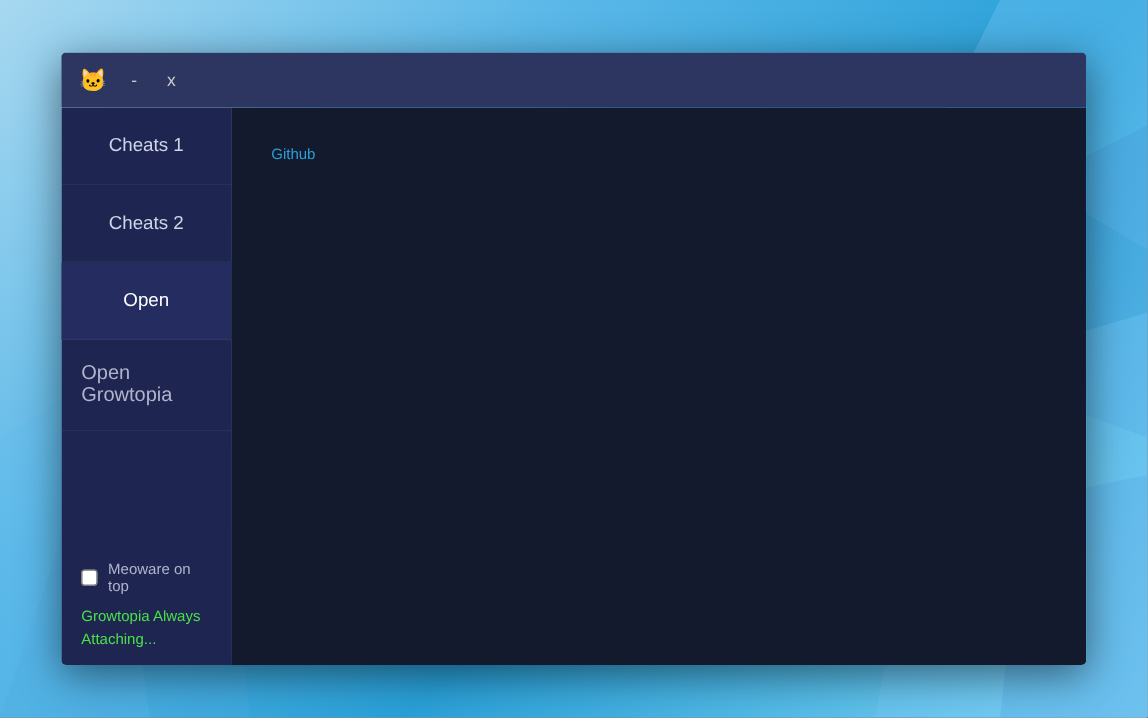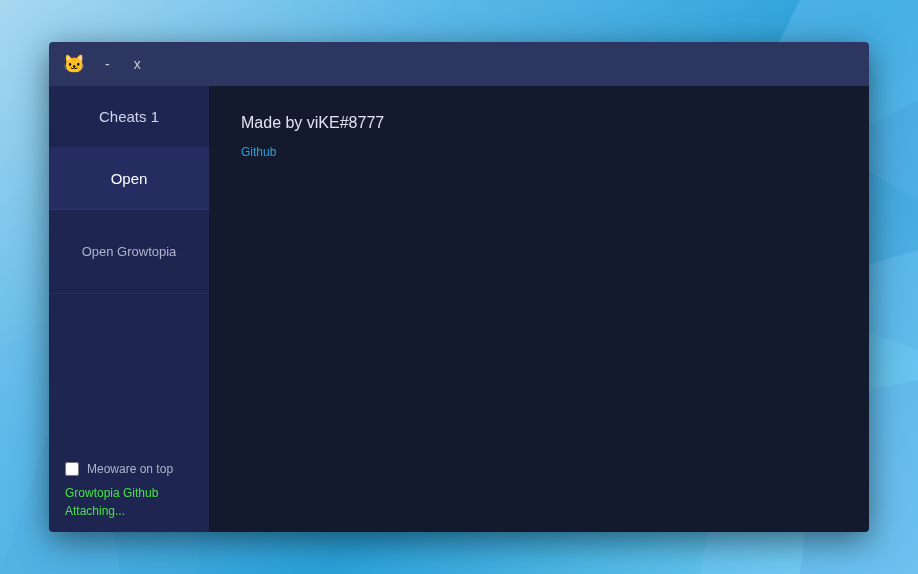--- a/index.html
+++ b/index.html
@@ -90,21 +90,21 @@
 
     
     .main-area {
       display: flex;
       flex: 1;
       overflow: hidden;
     }
 
     
     .sidebar {
-      width: 160px;
+      width: 136px;
       background: #1e2550;
       display: flex;
       flex-direction: column;
       flex-shrink: 0;
     }
 
     .sidebar-item {
       padding: 22px 16px;
       color: #d0d4e8;
       font-size: 15px;
@@ -114,25 +114,25 @@
       border-bottom: 1px solid rgba(255,255,255,0.05);
       transition: background 0.15s;
     }
 
     .sidebar-item.active {
       background: #252c60;
       color: #ffffff;
     }
 
     .sidebar-item-open-growtopia {
-      padding: 34px 16px;
+      padding: 18px 16px;
       color: #b0b4cc;
-      font-size: 13px;
-      cursor: pointer;
-      text-align: center;
+      font-size: 16px;
+      cursor: pointer;
+      text-align: left;
       border-bottom: 1px solid rgba(255,255,255,0.05);
     }
 
     .sidebar-bottom {
       margin-top: auto;
       padding: 12px 16px;
     }
 
     .always-on-top-row {
       display: flex;
@@ -204,41 +204,43 @@
   </div>
 
   <div class="main-area">
 
     <div class="sidebar">
 
       <div class="sidebar-item">
         <span>Cheats 1</span>
       </div>
 
+      <div class="sidebar-item">
+        <span>Cheats 2</span>
+      </div>
 
       <div class="sidebar-item active">
         <span>Open</span>
       </div>
 
       <div class="sidebar-item-open-growtopia">
         <span>Open Growtopia</span>
       </div>
 
       <div class="sidebar-bottom">
         <div class="always-on-top-row">
           <input type="checkbox" class="always-on-top-checkbox" style="">
           <span class="always-on-top-label">Meoware on top</span>
         </div>
         <div class="status-text">
-          <div>Growtopia Github</div>
+          <div>Growtopia Always</div>
           <div>Attaching...</div>
         </div>
       </div>
 
     </div>
 
     <div class="content-area">
-      <div class="made-by">Made by viKE#8777</div>
       <a class="github-link" href="#">Github</a>
     </div>
 
   </div>
 </div>
 
 </body></html>

